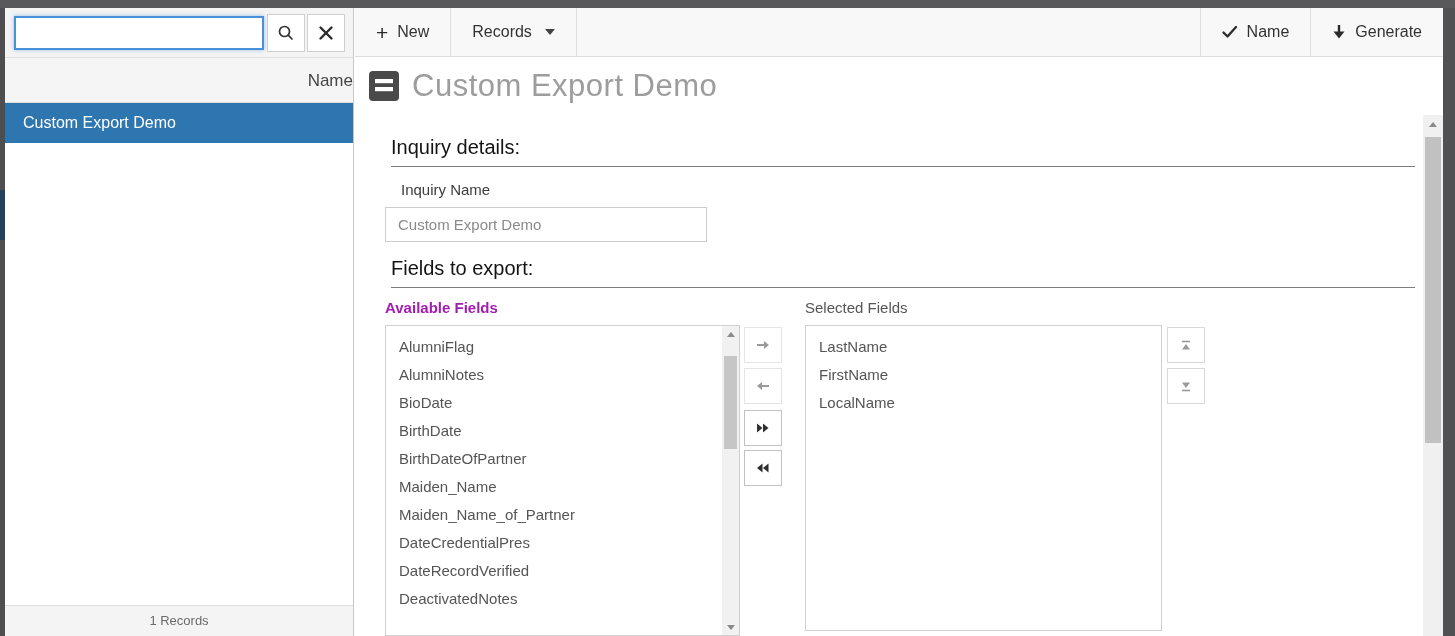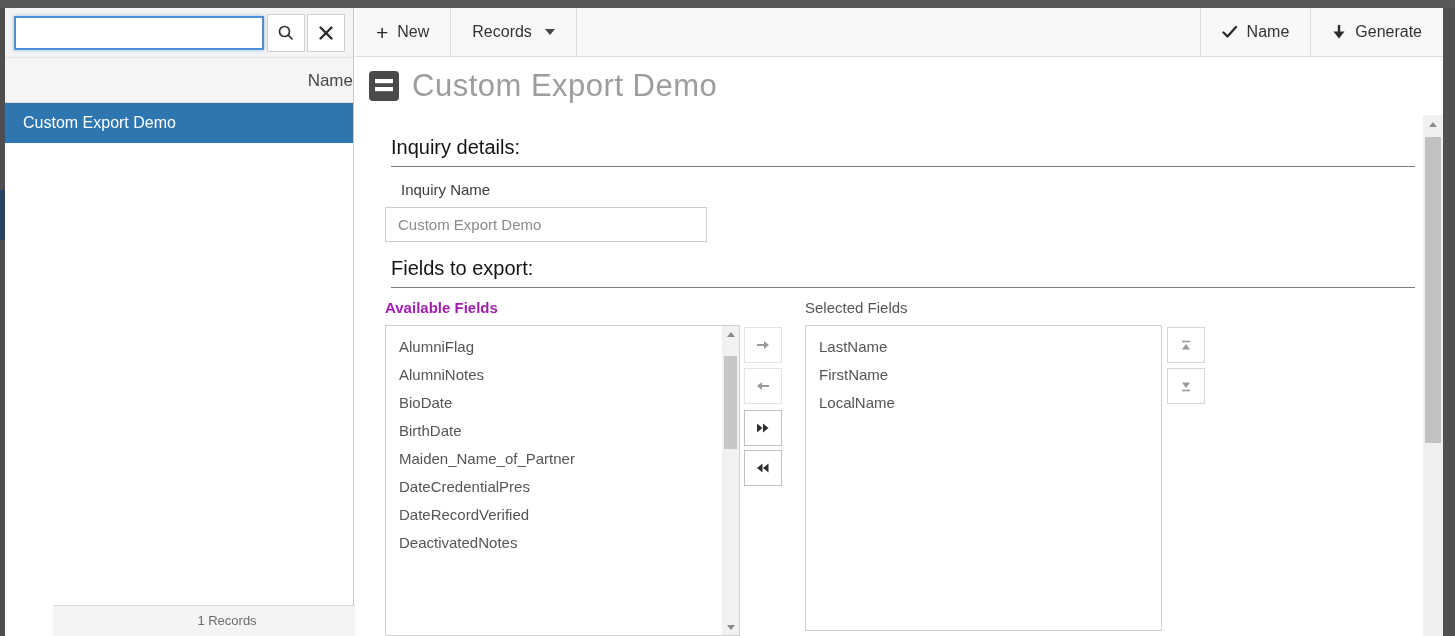--- a/index.html
+++ b/index.html
@@ -20,21 +20,21 @@
      font-family:"Liberation Sans", sans-serif; }
   .sq-btn { position:absolute; top:6px; width:38px; height:38px; background:#fff; border:1px solid #cfcfcf;
      display:flex; align-items:center; justify-content:center; cursor:pointer; }
   .btn-search { left:262px; }
   .btn-clear  { left:302px; }
   .list-header { height:45px; line-height:45px; background:#f5f5f5; border-bottom:1px solid #ddd;
      padding-left:18px; font-size:17px; color:#464646;text-align:right; }
   .sidebar-item-selected { height:40px; line-height:40px; background:#2d76b0; color:#fff;
      padding-left:18px; font-size:16px; cursor:pointer; }
   .sidebar-footer { position:absolute; left:0; bottom:0; width:100%; height:31px; background:#f4f4f4;
-     border-top:1px solid #ddd; text-align:center; line-height:30px; font-size:13px; color:#6b6b6b;margin-left:48px; }
+     border-top:1px solid #ddd; text-align:center; line-height:30px; font-size:13px; color:#6b6b6b; }
 
   
   .main { position:absolute; left:355px; top:8px; width:1088px; height:628px; background:#fff; }
 
   .toolbar { position:absolute; left:0; top:0; width:100%; height:49px; background:#f8f8f8;
      border-bottom:1px solid #dcdcdc; display:flex; align-items:stretch; }
   .tb-btn { display:flex; align-items:center; gap:9px; padding:0 21px; font-size:16px; color:#333;
      cursor:pointer; white-space:nowrap; }
   .tb-left .tb-btn { border-right:1px solid #ddd; }
   .tb-left, .tb-right { display:flex; }
@@ -191,20 +191,22 @@
           </div>
         <div class="thumb"></div>
         <div class="sb-arrow" style="bottom:0; top:auto;">
             <div class="arr-down"></div>
           </div>
       </div>
     <div class="list-item">AlumniFlag</div>
         <div class="list-item">AlumniNotes</div>
         <div class="list-item">BioDate</div>
         <div class="list-item">BirthDate</div>
+        <div class="list-item">BirthDateOfPartner</div>
+        <div class="list-item">Maiden_Name</div>
         <div class="list-item">Maiden_Name_of_Partner</div>
         <div class="list-item">DateCredentialPres</div>
         <div class="list-item">DateRecordVerified</div>
         <div class="list-item">DeactivatedNotes</div>
       </div>
 
     <div class="mini-btn disabled b-right">
       <span>
         <svg width="14" height="12" viewBox="0 0 14 12">
           <line x1="1" y1="6" x2="9" y2="6" stroke="#9a9a9a" stroke-width="2"></line>

